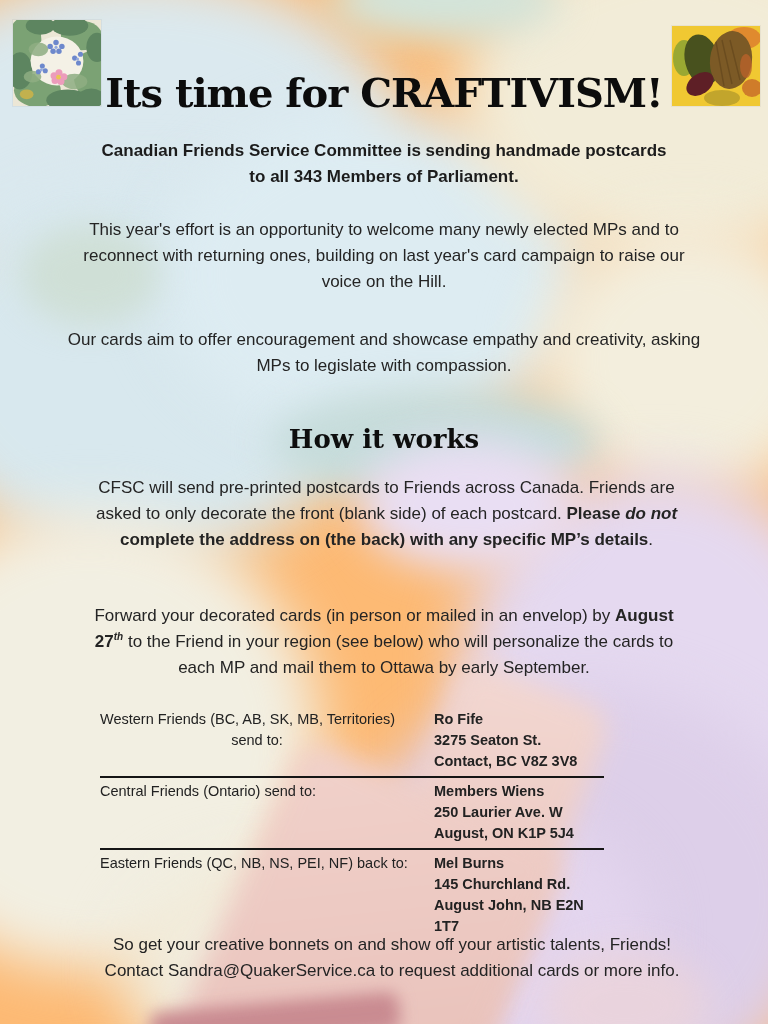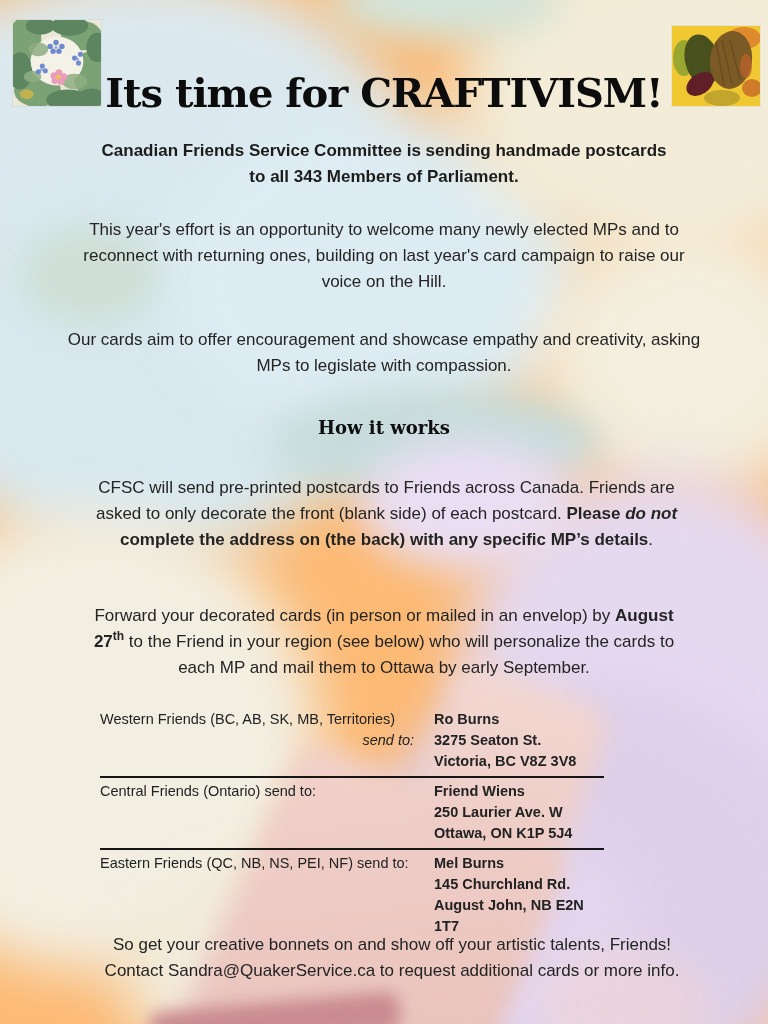--- a/index.html
+++ b/index.html
@@ -61,37 +61,37 @@
   .para {
     position:absolute; left:64px; right:64px;
     text-align:center; font-size:17px; line-height:26px; color:#242424;
   }
   .intro   { top:121px; left:100px; right:100px; font-weight:700; color:#1c1c1c; }
   .p1 { top:200px; }
   .p2 { top:310px; }
   .how-heading {
     position:absolute; left:0; right:0; top:402px;
     font-family:"DejaVu Serif","Liberation Serif",serif;
-    font-weight:700; font-size:18px; text-align:center; color:#0e0e0e;
+    font-weight:700; font-size:26px; text-align:center; color:#0e0e0e;
   }
   .p3 { top:458px; left:80px; right:75px; }
   .p4 { top:586px; left:80px; right:80px; }
   .b  { font-weight:700; }
   .bi { font-weight:700; font-style:italic; }
-  sup.sp { font-size:12px; font-weight:700; vertical-align:super; line-height:0; }
+  sup.sp { font-size:10px; font-weight:700; vertical-align:super; line-height:0;font-style:italic; }
   
   .regions {
     position:absolute; left:100px; top:706px; width:504px;
     border-collapse:collapse; font-size:14.5px; line-height:21px; color:#222;
   }
   .regions td { vertical-align:top; padding:3px 0 4px 0; }
   .regions tr.ruled td { border-bottom:2px solid #151515; }
   .regions .col-region { width:322px; padding-right:6px; }
   .regions .col-contact { font-weight:700; padding-left:6px; }
-  .send-to-right { display:block; text-align:right; padding-right:8px;font-style:italic; }
+  .send-to-right { display:block; text-align:center; padding-right:8px; }
   .closing { top:908px; left:96px; right:80px;margin-top:24px; }
 </style>
 </head>
 <body>
 
 <div class="page">
   <div class="bg">
     <div class="blob blue1"></div>
     <div class="blob blue2"></div>
     <div class="blob blue3"></div>
@@ -196,38 +196,38 @@
     <p class="para p4"><span>Forward your decorated cards (in person or mailed in an envelop) by </span><span class="b">August 27</span><sup class="sp">th</sup><span> to the Friend in your region (see below) who will personalize the cards to each MP and mail them to Ottawa by early September.</span></p>
 
     <table class="regions">
       <tbody>
         <tr class="ruled">
           <td class="col-region">
             <span>Western Friends (BC, AB, SK, MB, Territories)</span>
             <span class="send-to-right">send to:</span>
           </td>
           <td class="col-contact">
-            <div>Ro Burns</div>
+            <div>Ro Fife</div>
             <div>3275 Seaton St.</div>
-            <div>Victoria, BC V8Z 3V8</div>
+            <div>Contact, BC V8Z 3V8</div>
           </td>
         </tr>
         <tr class="ruled">
           <td class="col-region">
             <span>Central Friends (Ontario) send to:</span>
           </td>
           <td class="col-contact">
-            <div>Friend Wiens</div>
+            <div>Members Wiens</div>
             <div>250 Laurier Ave. W</div>
-            <div>Ottawa, ON K1P 5J4</div>
+            <div>August, ON K1P 5J4</div>
           </td>
         </tr>
         <tr>
           <td class="col-region">
-            <span>Eastern Friends (QC, NB, NS, PEI, NF) send to:</span>
+            <span>Eastern Friends (QC, NB, NS, PEI, NF) back to:</span>
           </td>
           <td class="col-contact">
             <div>Mel Burns</div>
             <div>145 Churchland Rd.</div>
             <div>August John, NB E2N 1T7</div>
           </td>
         </tr>
       </tbody>
     </table>
 

